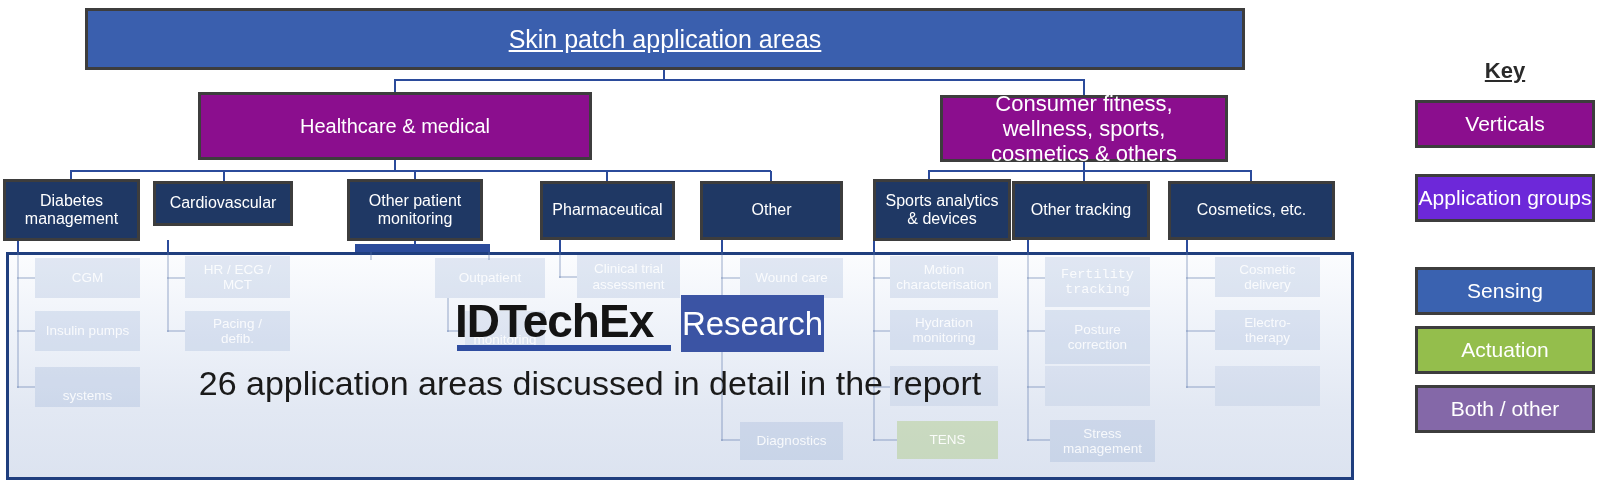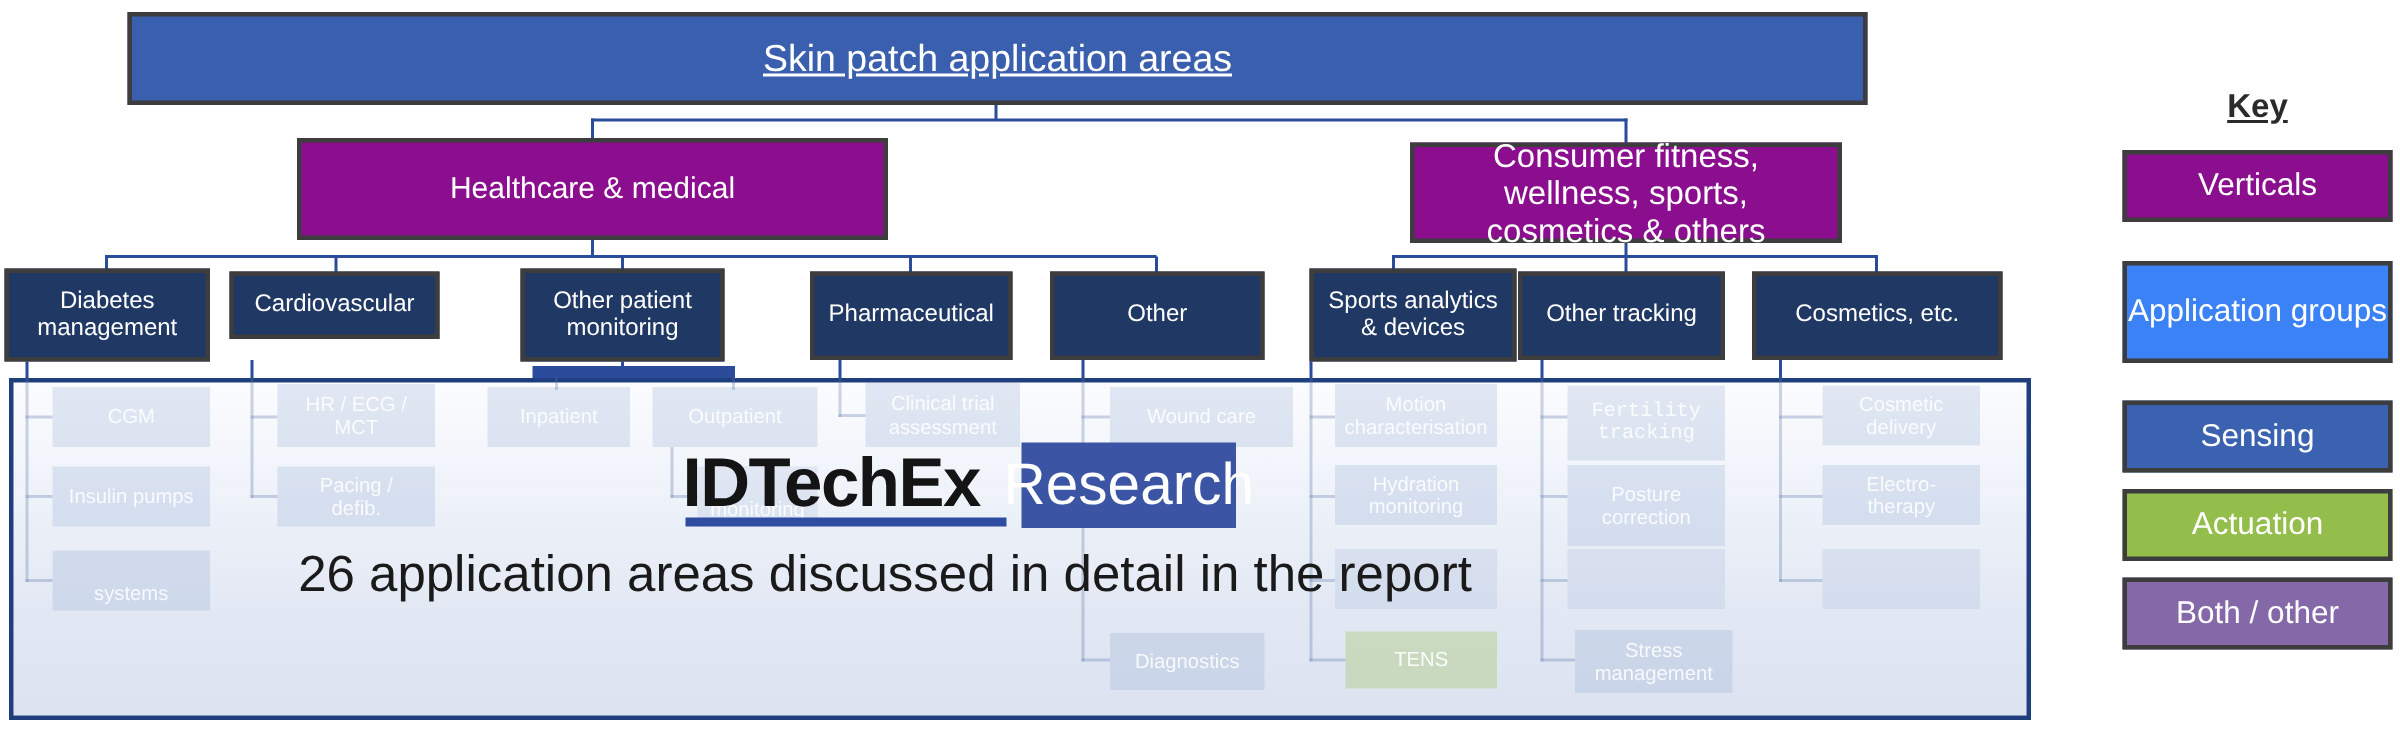--- a/index.html
+++ b/index.html
@@ -22,31 +22,31 @@
          background:linear-gradient(180deg,#fbfcfe 0%,#eef2f9 35%,#e2e8f3 70%,#dce3f0 100%);}
   .fb{position:absolute;box-sizing:border-box;display:flex;align-items:center;justify-content:center;
       text-align:center;font-size:13.5px;line-height:1.12;padding:0 10px;
       background:rgba(120,148,198,0.20);color:rgba(255,255,255,0.85);}
   .fb.green{background:rgba(148,190,76,0.30);color:rgba(255,255,255,0.9);}
   .fb.ghost{background:rgba(120,148,198,0.14);text-align:right;}
   
   .logo-main{position:absolute;left:455px;top:294px;font-size:46px;font-weight:700;color:#141414;letter-spacing:-1px;}
   .logo-underline{position:absolute;left:457px;top:345px;width:214px;height:6px;background:#2f4da0;}
   .logo-sub{position:absolute;left:681px;top:295px;width:143px;height:57px;background:#3b54a4;
-            display:flex;align-items:center;justify-content:center;color:#fff;font-size:39px;}
+            display:flex;align-items:center;justify-content:center;color:#fff;font-size:33px;}
   .caption{position:absolute;left:90px;top:364px;width:1000px;text-align:center;
            font-size:34px;color:#1a1a1a;}
   
   .key-title{position:absolute;left:1415px;top:58px;width:180px;text-align:center;
              font-size:22px;font-weight:700;color:#2a2a2a;text-decoration:underline;}
   .key-box{position:absolute;left:1415px;width:180px;box-sizing:border-box;border:3px solid #3d3d3d;
            display:flex;align-items:center;justify-content:center;text-align:center;
            color:#fff;font-size:21px;line-height:1.15;}
   .k-verticals{top:100px;height:48px;background:#8b0e8e;}
-  .k-groups{top:174px;height:68px;background:#3b82f6;}
+  .k-groups{top:174px;height:48px;background:#6d28d9;}
   .k-sensing{top:267px;height:48px;background:#3a62b0;}
   .k-actuation{top:326px;height:48px;background:#94be4c;}
   .k-both{top:385px;height:48px;background:#8468a8;}
 </style>
 </head>
 <body>
 
 <div class="stage">
 
   <div class="panel"></div>
@@ -80,25 +80,24 @@
   <div class="fc" style="left:1186px;top:252px;width:2px;height:136px;"></div>
   <div class="fc" style="left:1186px;top:277px;width:29px;height:2px;"></div>
   <div class="fc" style="left:1186px;top:330px;width:29px;height:2px;"></div>
   <div class="fc" style="left:1186px;top:386px;width:29px;height:2px;"></div>
 
   <div class="fb" style="left:35px;top:258px;width:105px;height:40px;">CGM</div>
   <div class="fb" style="left:35px;top:311px;width:105px;height:40px;">Insulin pumps</div>
   <div class="fb" style="left:35px;top:367px;width:105px;height:40px;align-items:flex-end;padding-bottom:4px;">systems</div>
   <div class="fb" style="left:185px;top:256px;width:105px;height:42px;">HR / ECG / MCT</div>
   <div class="fb" style="left:185px;top:311px;width:105px;height:40px;">Pacing / defib.</div>
-  <div class="fb" style="left:325px;top:258px;width:95px;height:40px;">Inpatient</div>
   <div class="fb" style="left:435px;top:258px;width:110px;height:40px;">Outpatient</div>
   <div class="fb ghost" style="left:465px;top:311px;width:80px;height:40px;align-items:flex-end;padding-bottom:4px;">monitoring</div>
   <div class="fb" style="left:577px;top:255px;width:103px;height:43px;">Clinical trial assessment</div>
-  <div class="fb" style="left:740px;top:258px;width:122px;height:40px;">Wound care</div>
+  <div class="fb" style="left:740px;top:258px;width:103px;height:40px;">Wound care</div>
   <div class="fb" style="left:740px;top:422px;width:103px;height:38px;">Diagnostics</div>
   <div class="fb" style="left:890px;top:256px;width:108px;height:42px;">Motion characterisation</div>
   <div class="fb" style="left:890px;top:310px;width:108px;height:40px;">Hydration monitoring</div>
   <div class="fb ghost" style="left:890px;top:366px;width:108px;height:40px;"></div>
   <div class="fb green" style="left:897px;top:421px;width:101px;height:38px;">TENS</div>
   <div class="fb" style="left:1045px;top:257px;width:105px;height:50px;font-family:Liberation Mono, monospace;">Fertility tracking</div>
   <div class="fb" style="left:1045px;top:310px;width:105px;height:54px;">Posture correction</div>
   <div class="fb ghost" style="left:1045px;top:366px;width:105px;height:40px;"></div>
   <div class="fb" style="left:1050px;top:420px;width:105px;height:42px;">Stress management</div>
   <div class="fb" style="left:1215px;top:257px;width:105px;height:40px;">Cosmetic delivery</div>

